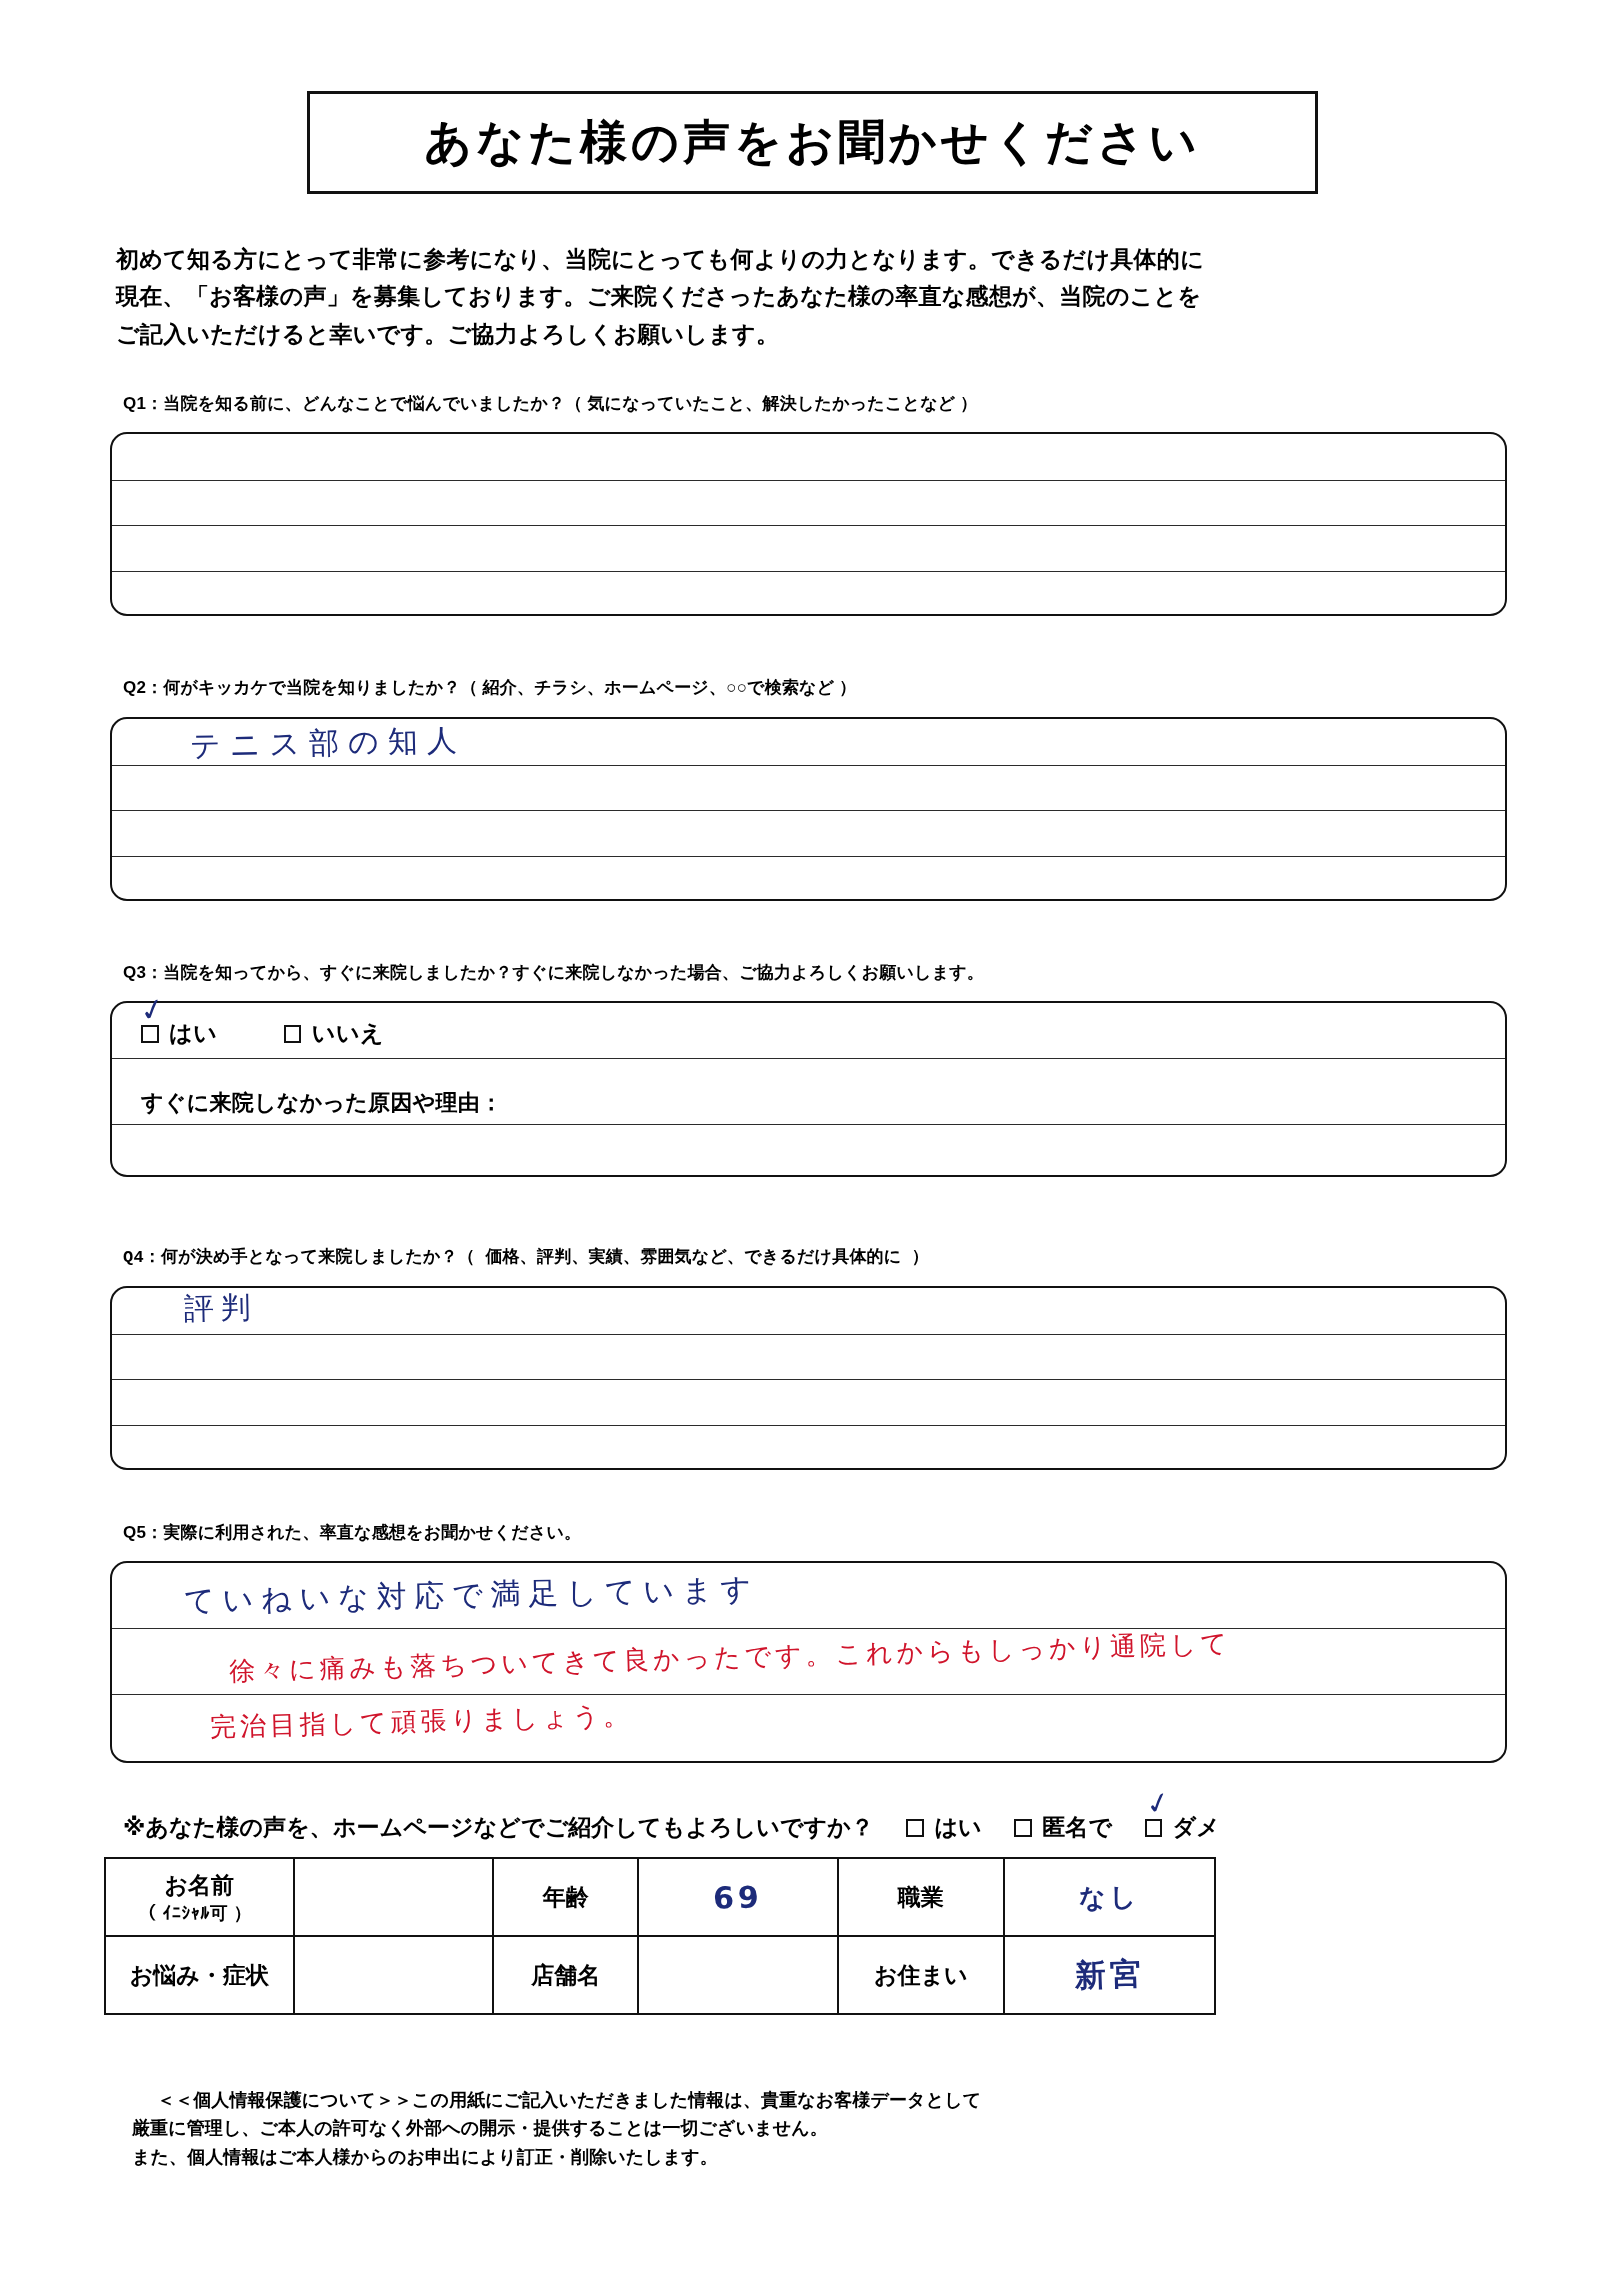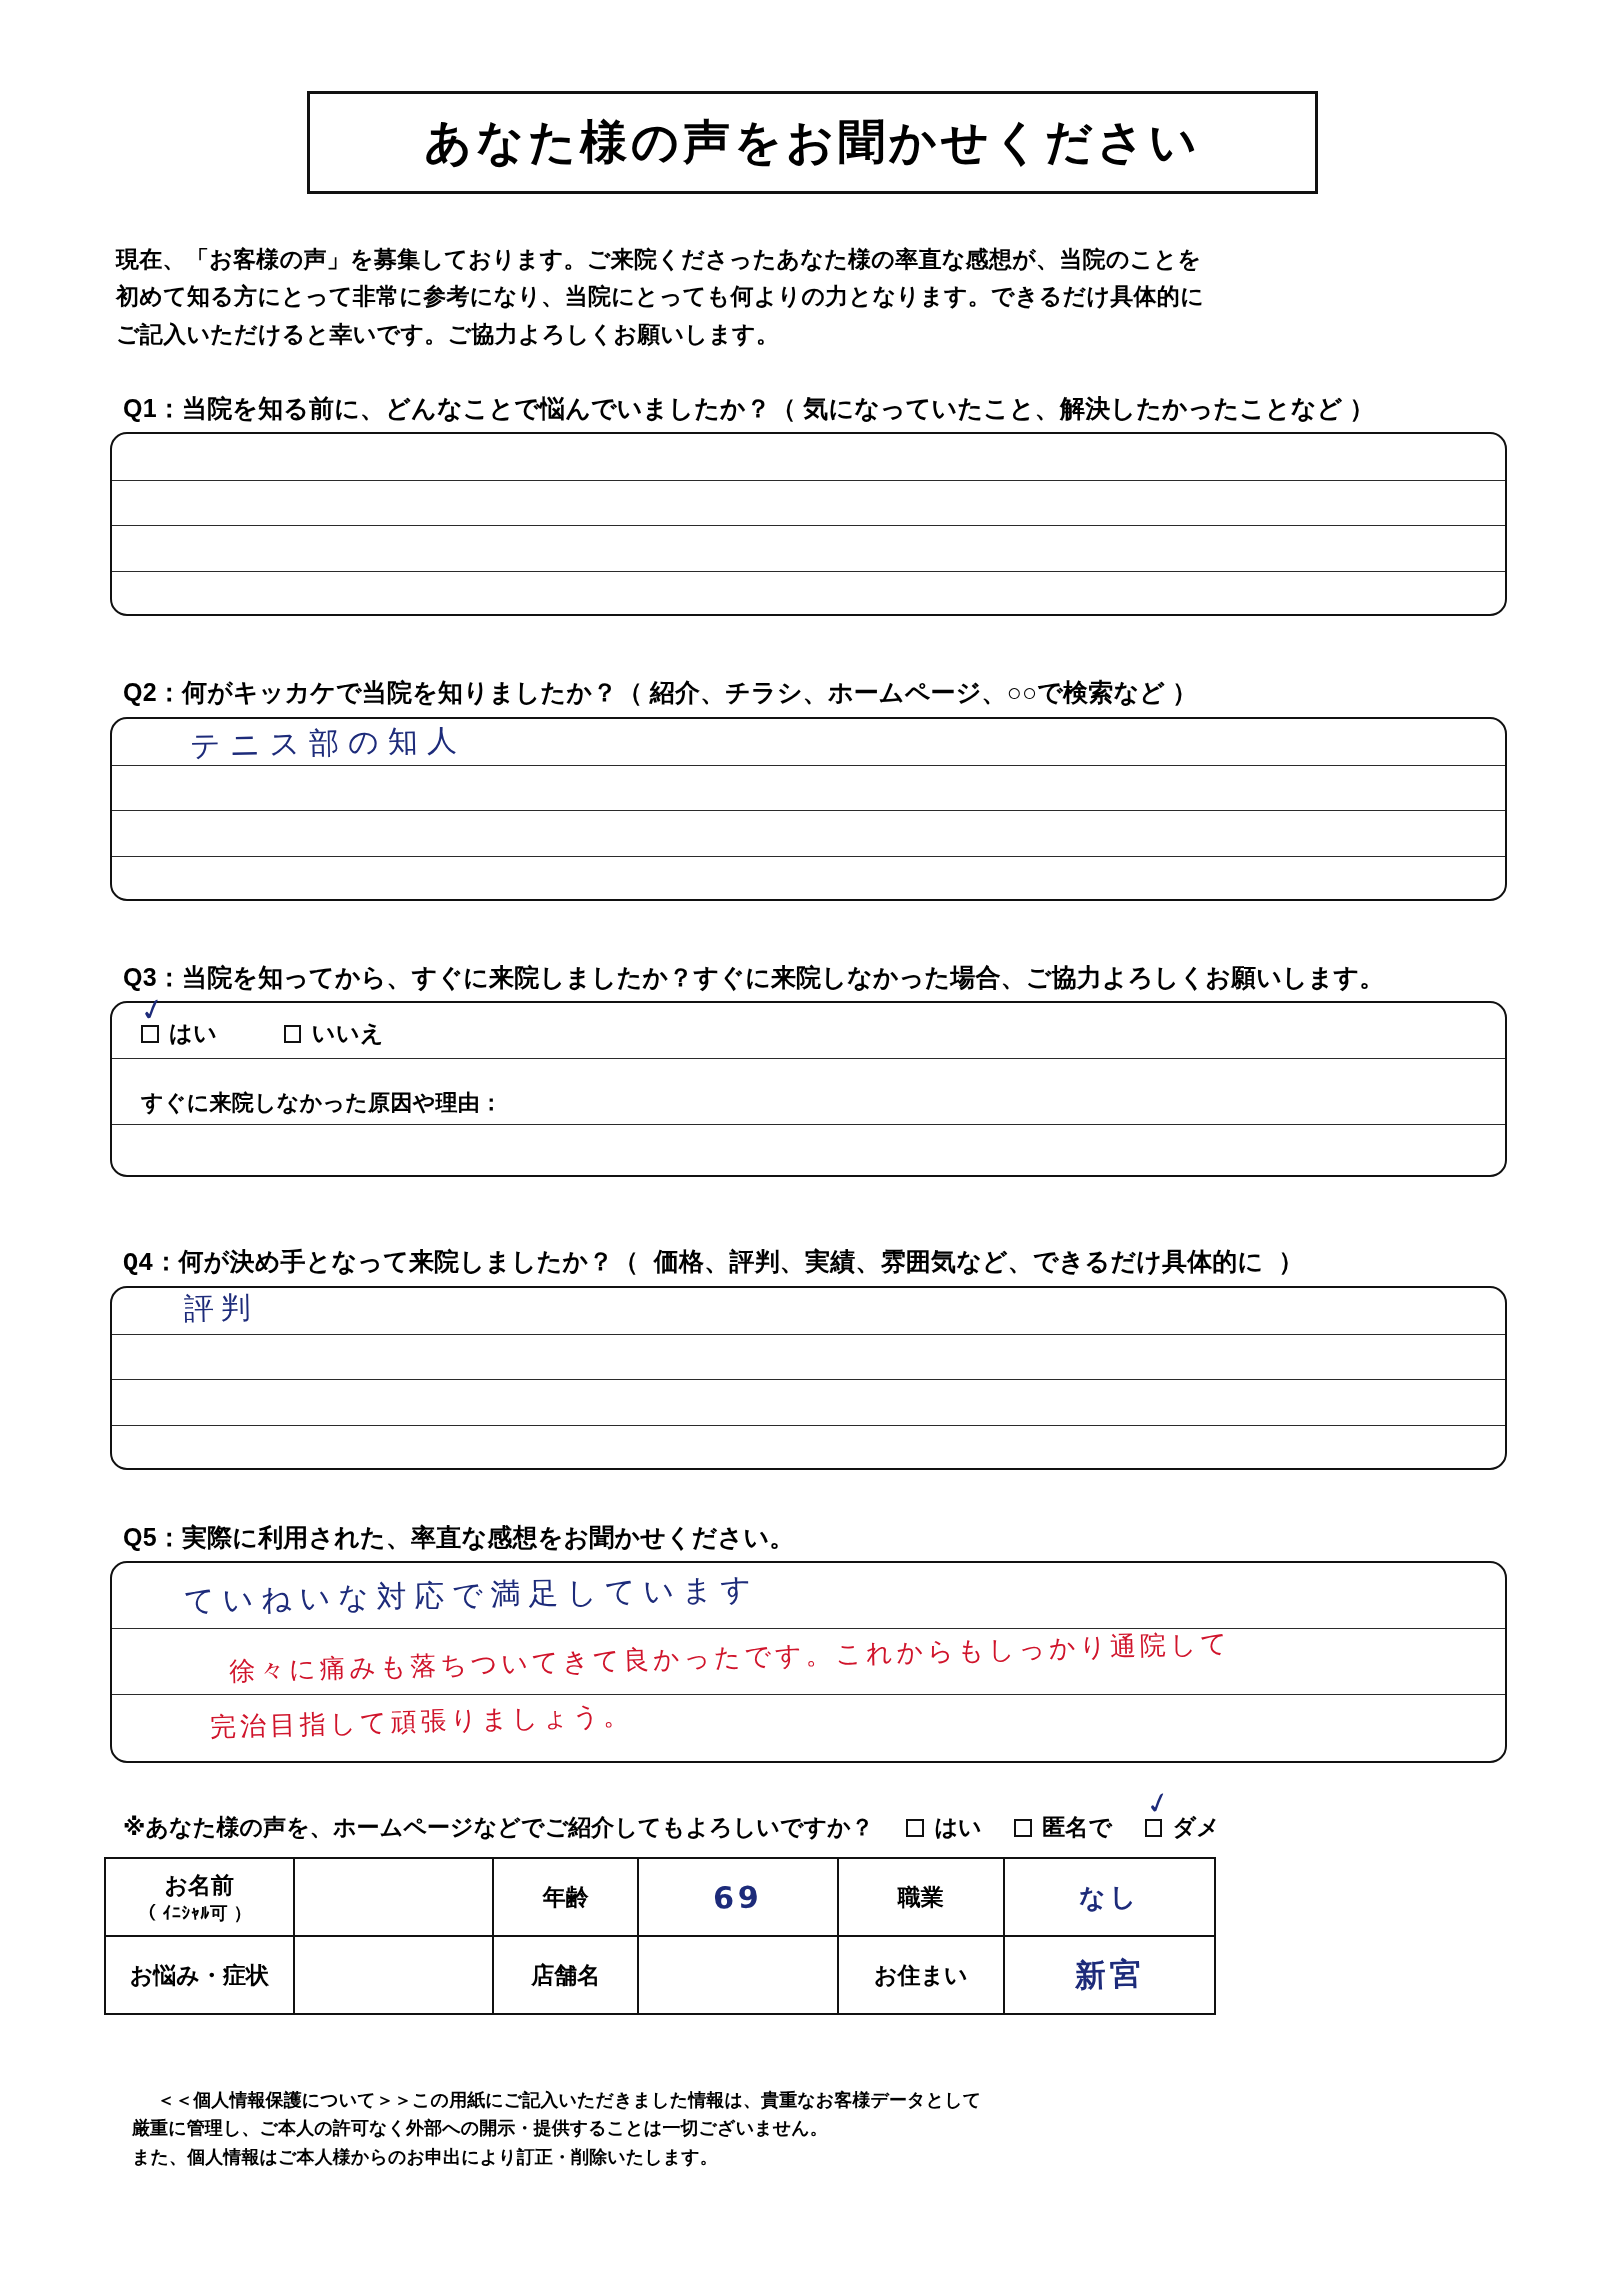--- a/index.html
+++ b/index.html
@@ -56,21 +56,21 @@
     font-size: 23px;
     line-height: 1.62;
     font-weight: 700;
     letter-spacing: 0.3px;
   }
   .intro div { white-space: nowrap; }
 
   
   .q-label {
     position: absolute;
-    font-size: 25px;
+    font-size: 17px;
     font-weight: 700;
     letter-spacing: 0.2px;
     white-space: nowrap;
   }
   .answer-box {
     position: absolute;
     border: 2px solid #111;
     border-radius: 17px;
     background: #fff;
     box-sizing: border-box;
@@ -200,22 +200,22 @@
 <body>
 
 <div class="page">
   <div class="sheet">
 
     <div class="title-box">
       <span class="title-text">あなた様の声をお聞かせください</span>
     </div>
 
     <div class="intro">
+      <div>初めて知る方にとって非常に参考になり、当院にとっても何よりの力となります。できるだけ具体的に</div>
       <div>現在、「お客様の声」を募集しております。ご来院くださったあなた様の率直な感想が、当院のことを</div>
-      <div>初めて知る方にとって非常に参考になり、当院にとっても何よりの力となります。できるだけ具体的に</div>
       <div>ご記入いただけると幸いです。ご協力よろしくお願いします。</div>
     </div>
 
     <div class="q-label" style="left:123px; top:392px;">Q1：当院を知る前に、どんなことで悩んでいましたか？（ 気になっていたこと、解決したかったことなど ）</div>
     <div class="answer-box" style="left:110px; top:432px; width:1397px; height:184px;">
       <div class="rule" style="top:46px;"></div>
       <div class="rule" style="top:91px;"></div>
       <div class="rule" style="top:137px;"></div>
       <span class="hand hand-blue" style="left:46px; top:5.2px;"></span>
     </div>

